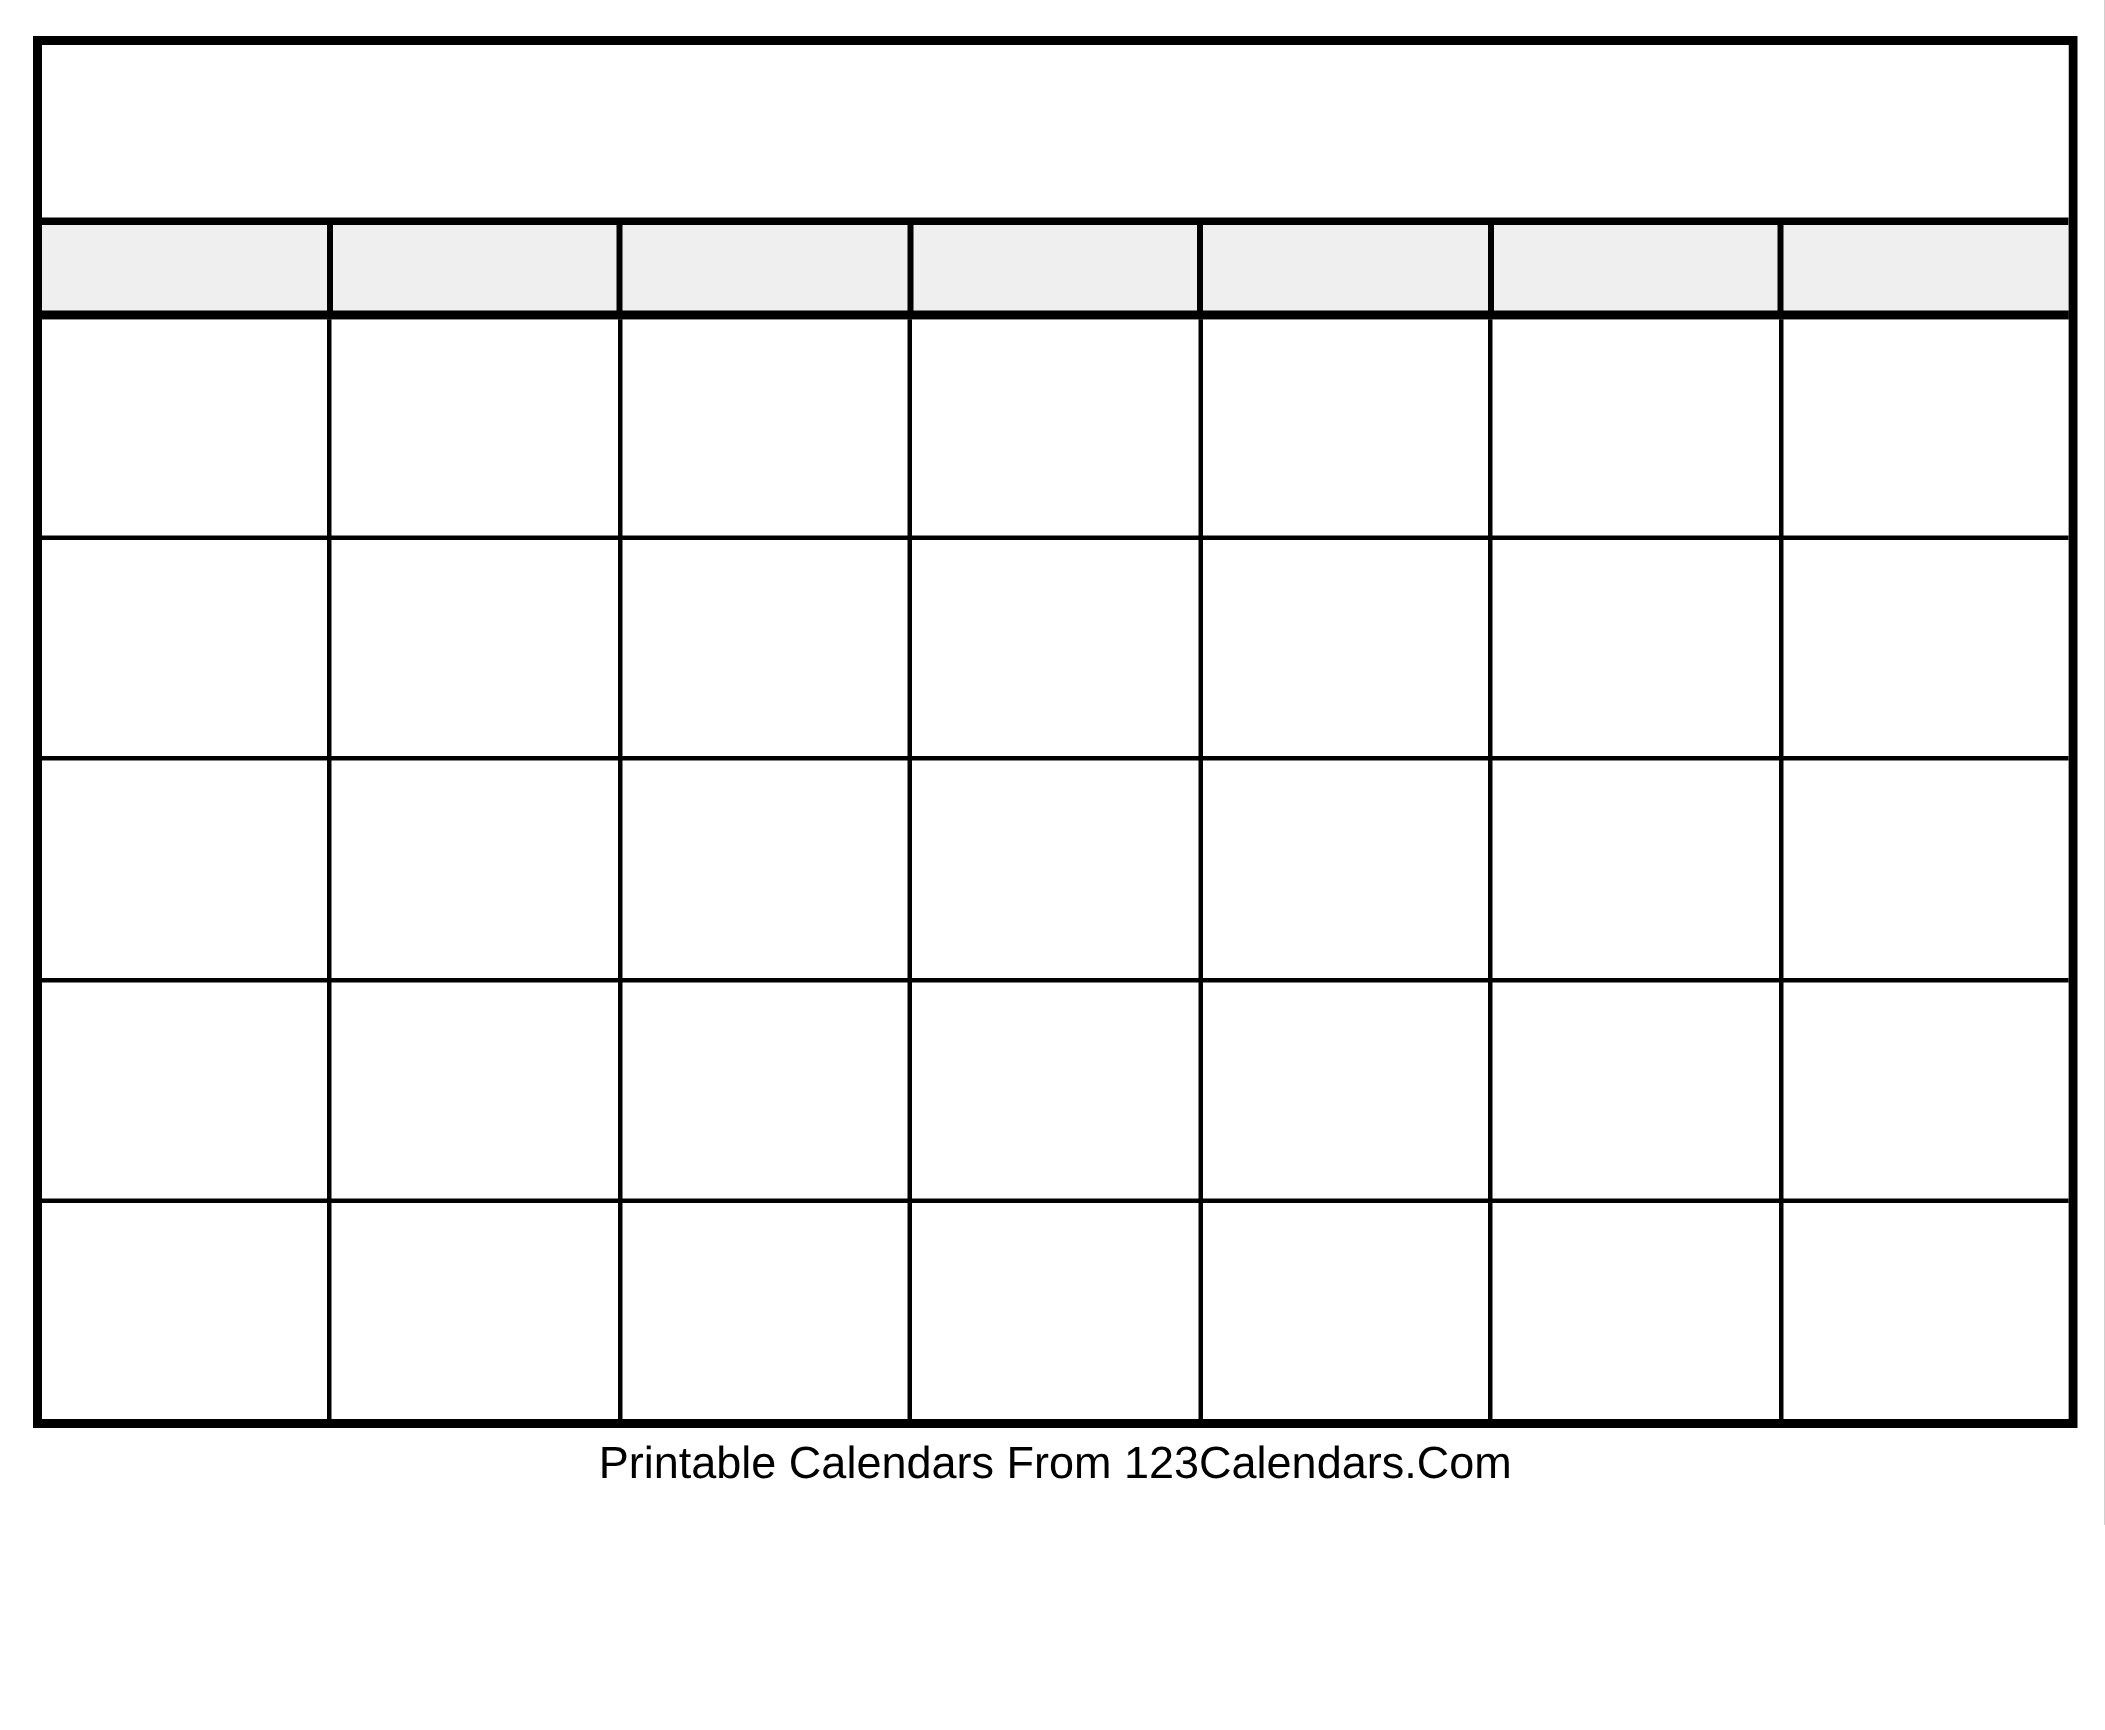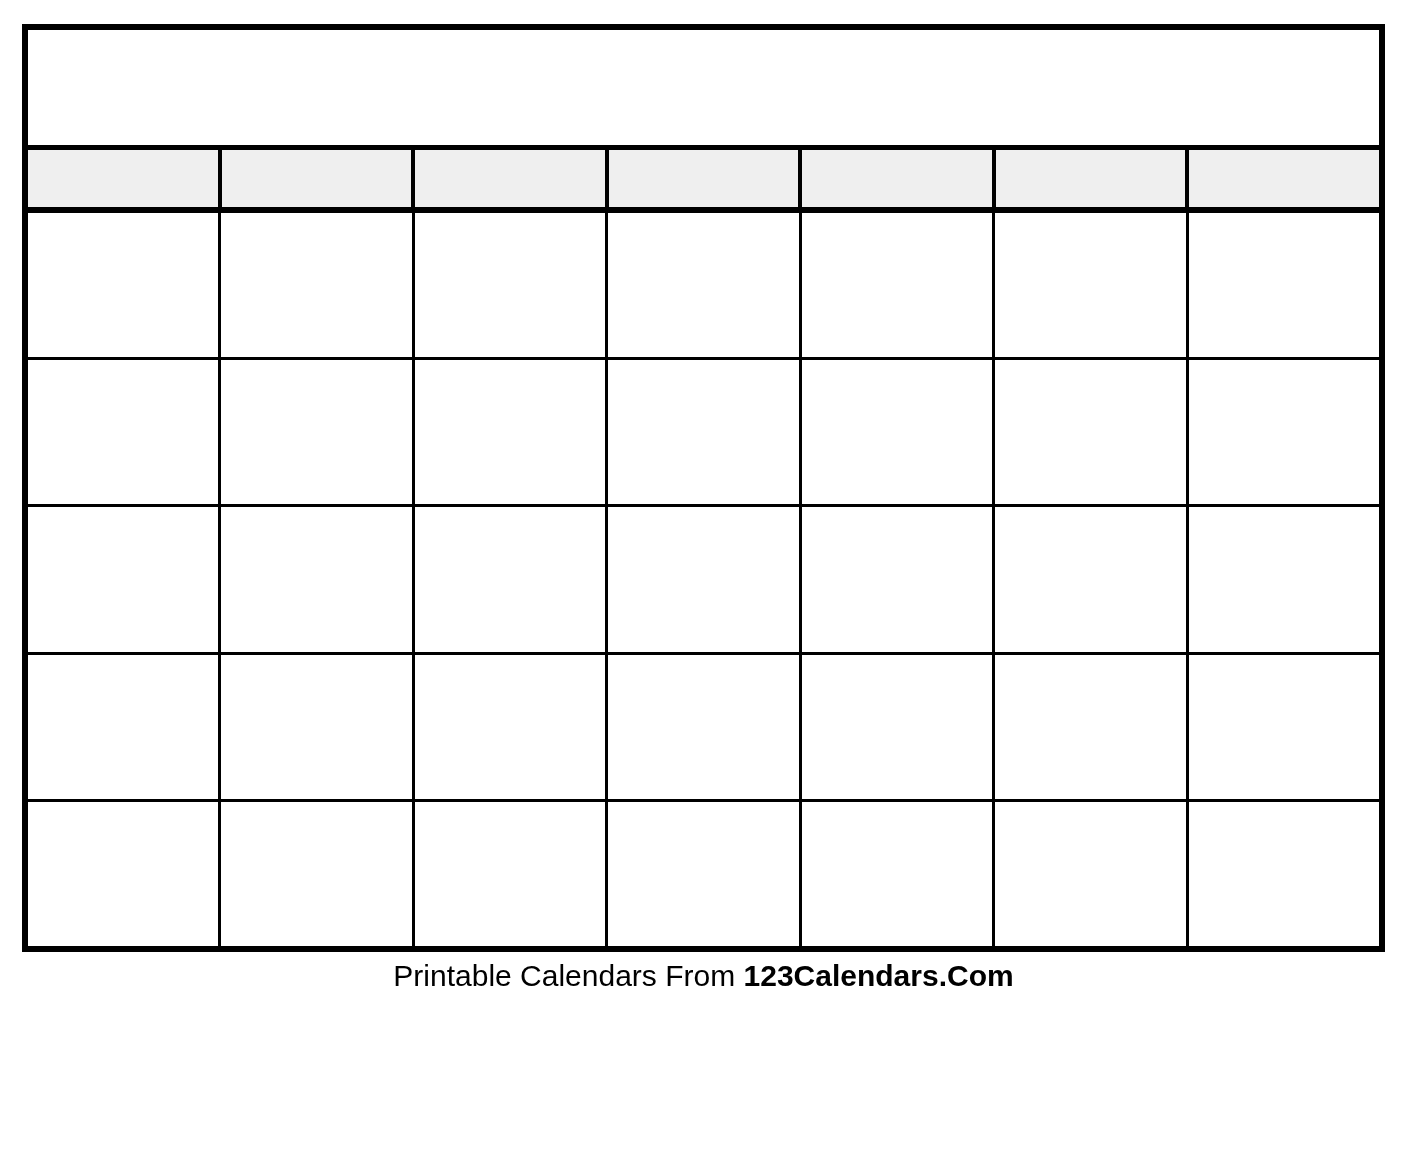--- a/index.html
+++ b/index.html
@@ -58,21 +58,21 @@
     left: 22px;
     top: 956px;
     width: 1363px;
     text-align: center;
     font-size: 30px;
     line-height: 40px;
     color: #000000;
     white-space: nowrap;
   }
   .footer .bold {
-    font-weight: 700;
+    font-weight: 400;
   }
 </style>
 </head>
 <body>
 
 <div class="page">
 
   <div class="calendar">
 
     <div class="title-box"></div>

